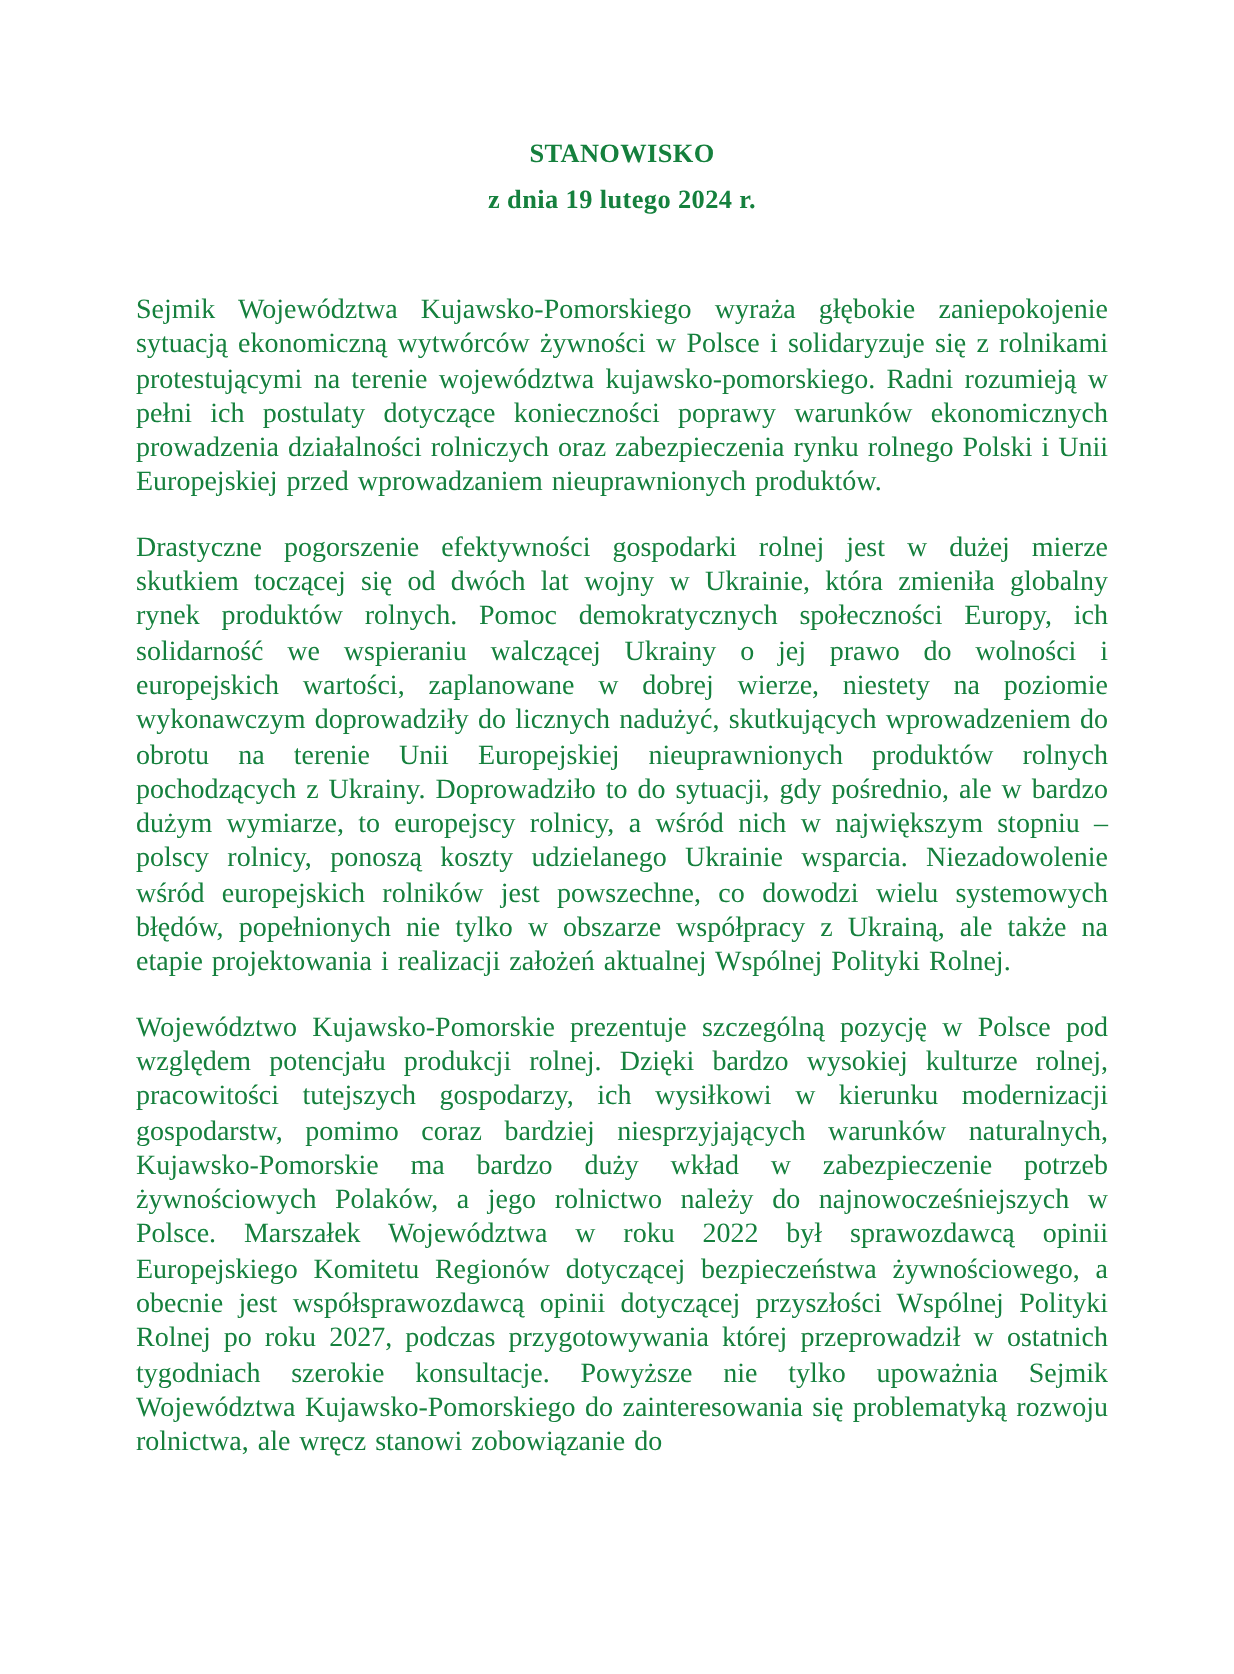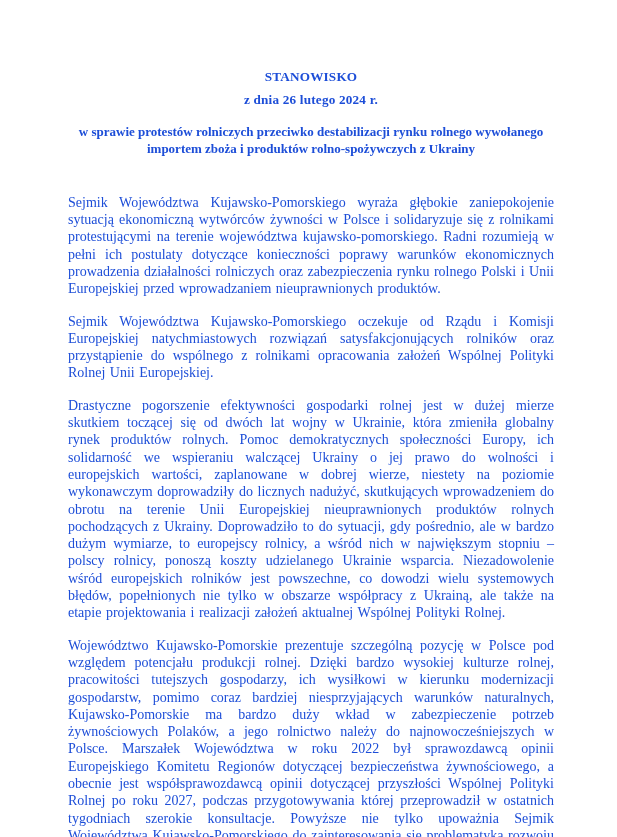--- a/index.html
+++ b/index.html
@@ -6,21 +6,21 @@
     margin: 0;
     padding: 0;
     background: #ffffff;
   }
   .page {
     position: relative;
     width: 617px;
     height: 837px;
     background: #ffffff;
     font-family: "Liberation Serif", "DejaVu Serif", serif;
-    color: #1d4ed8;
+    color: #15803d;
     overflow: hidden;
     box-sizing: border-box;
   }
   .content {
     position: absolute;
     left: 68px;
     top: 66px;
     width: 486px;
   }
   .doc-header {
@@ -55,25 +55,23 @@
   }
 </style>
 </head>
 <body>
 
 <div class="page">
   <div class="content">
 
     <header class="doc-header">
       <div class="title-line">STANOWISKO</div>
-      <div class="title-line">z dnia 26 lutego 2024 r.</div>
-      <div class="subject">w sprawie protestów rolniczych przeciwko destabilizacji rynku rolnego wywołanego importem zboża i produktów rolno-spożywczych z Ukrainy</div>
+      <div class="title-line">z dnia 19 lutego 2024 r.</div>
     </header>
 
     <main class="doc-body">
       <p>Sejmik Województwa Kujawsko-Pomorskiego wyraża głębokie zaniepokojenie sytuacją ekonomiczną wytwórców żywności w Polsce i solidaryzuje się z rolnikami protestującymi na terenie województwa kujawsko-pomorskiego. Radni rozumieją w pełni ich postulaty dotyczące konieczności poprawy warunków ekonomicznych prowadzenia działalności rolniczych oraz zabezpieczenia rynku rolnego Polski i Unii Europejskiej przed wprowadzaniem nieuprawnionych produktów.</p>
-      <p>Sejmik Województwa Kujawsko-Pomorskiego oczekuje od Rządu i Komisji Europejskiej natychmiastowych rozwiązań satysfakcjonujących rolników oraz przystąpienie do wspólnego z rolnikami opracowania założeń Wspólnej Polityki Rolnej Unii Europejskiej.</p>
       <p>Drastyczne pogorszenie efektywności gospodarki rolnej jest w dużej mierze skutkiem toczącej się od dwóch lat wojny w Ukrainie, która zmieniła globalny rynek produktów rolnych. Pomoc demokratycznych społeczności Europy, ich solidarność we wspieraniu walczącej Ukrainy o jej prawo do wolności i europejskich wartości, zaplanowane w dobrej wierze, niestety na poziomie wykonawczym doprowadziły do licznych nadużyć, skutkujących wprowadzeniem do obrotu na terenie Unii Europejskiej nieuprawnionych produktów rolnych pochodzących z Ukrainy. Doprowadziło to do sytuacji, gdy pośrednio, ale w bardzo dużym wymiarze, to europejscy rolnicy, a wśród nich w największym stopniu – polscy rolnicy, ponoszą koszty udzielanego Ukrainie wsparcia. Niezadowolenie wśród europejskich rolników jest powszechne, co dowodzi wielu systemowych błędów, popełnionych nie tylko w obszarze współpracy z Ukrainą, ale także na etapie projektowania i realizacji założeń aktualnej Wspólnej Polityki Rolnej.</p>
       <p>Województwo Kujawsko-Pomorskie prezentuje szczególną pozycję w Polsce pod względem potencjału produkcji rolnej. Dzięki bardzo wysokiej kulturze rolnej, pracowitości tutejszych gospodarzy, ich wysiłkowi w kierunku modernizacji gospodarstw, pomimo coraz bardziej niesprzyjających warunków naturalnych, Kujawsko-Pomorskie ma bardzo duży wkład w zabezpieczenie potrzeb żywnościowych Polaków, a jego rolnictwo należy do najnowocześniejszych w Polsce. Marszałek Województwa w roku 2022 był sprawozdawcą opinii Europejskiego Komitetu Regionów dotyczącej bezpieczeństwa żywnościowego, a obecnie jest współsprawozdawcą opinii dotyczącej przyszłości Wspólnej Polityki Rolnej po roku 2027, podczas przygotowywania której przeprowadził w ostatnich tygodniach szerokie konsultacje. Powyższe nie tylko upoważnia Sejmik Województwa Kujawsko-Pomorskiego do zainteresowania się problematyką rozwoju rolnictwa, ale wręcz stanowi zobowiązanie do</p>
     </main>
 
   </div>
 </div>
 
 </body></html>

